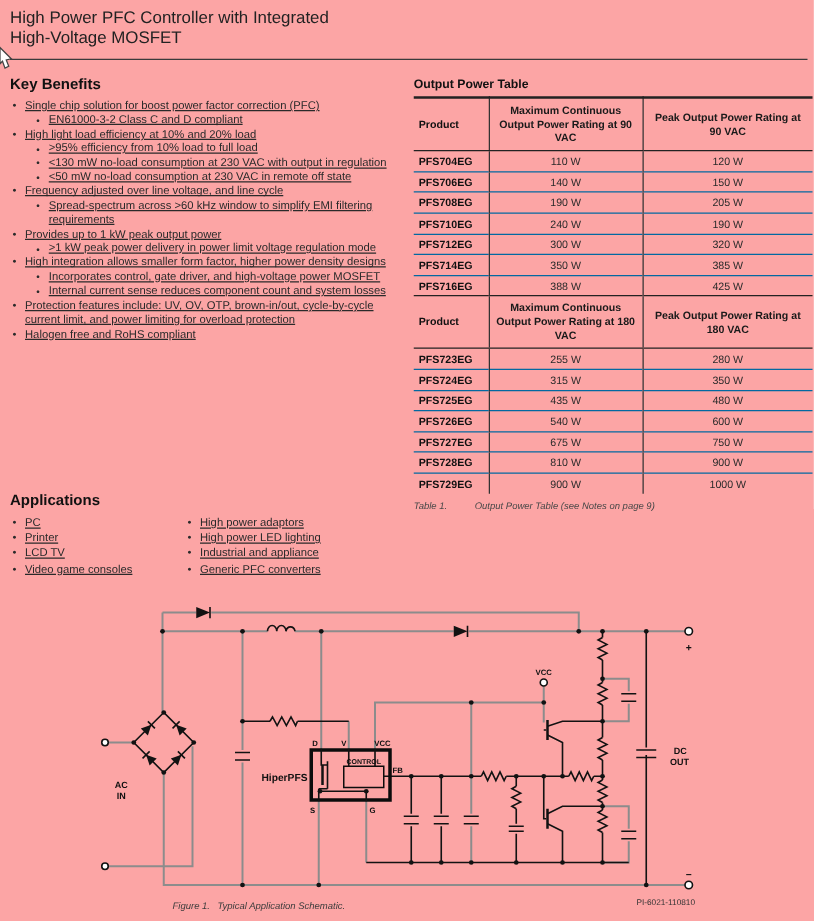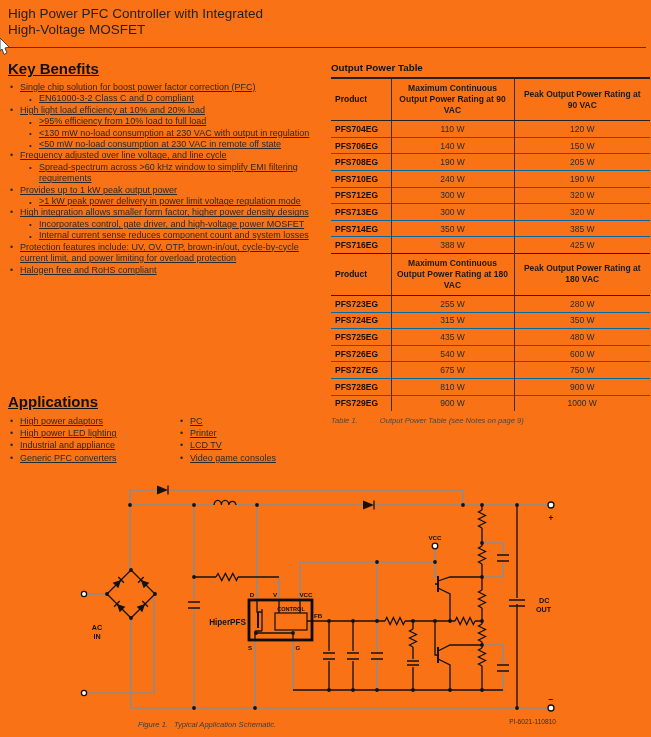--- a/index.html
+++ b/index.html
@@ -1,25 +1,25 @@
 <!DOCTYPE html>
 <html><head>
 <meta charset="utf-8">
 <style>
   * { margin:0; padding:0; box-sizing:border-box; }
   body { background:#fff; font-family:"Liberation Sans","DejaVu Sans",sans-serif; }
-  .page { position:relative; width:651px; height:737px; background:#f97316; overflow:hidden; color:#1c1c1c; }
+  .page { position:relative; width:651px; height:737px; background:#fca5a5; overflow:hidden; color:#1c1c1c; }
 
   .title { position:absolute; left:8px; top:6px; font-size:13.5px; line-height:16px; color:#222; }
   .title-rule { position:absolute; left:8px; top:47px; width:638px; height:1px; background:#3a3a3a; }
 
   .cursor-glyph { position:absolute; left:0; top:36px; }
 
   .left-col { position:absolute; left:8px; top:60px; width:320px; }
-  .sec-heading { font-size:15px; font-weight:bold; color:#111; margin-bottom:5px;text-decoration:underline; }
+  .sec-heading { font-size:12px; font-weight:bold; color:#111; margin-bottom:5px; }
   .benefits-list { font-size:9px; line-height:11.4px; color:#2a2a2a; }
   .bi { position:relative; padding-left:10px;text-decoration:underline; }
   .bi::before { content:"\2022"; position:absolute; left:0; top:0; }
   .bi.lvl1 { margin-left:2px; }
   .bi.lvl2 { margin-left:21px; }
   .bi.lvl2::before { font-size:8px; top:0.5px; }
 
   .apps { position:absolute; left:8px; top:393px; width:320px; }
   .apps-cols { display:flex; }
   .apps-col { font-size:9px; line-height:12.2px; color:#2a2a2a; }
@@ -105,39 +105,39 @@
 
         <div class="bi lvl1"><span class="bt">Protection features include: UV, OV, OTP, brown-in/out, cycle-by-cycle current limit, and power limiting for overload protection</span></div>
 
         <div class="bi lvl1"><span class="bt">Halogen free and RoHS compliant</span></div>
       </div>
   </div>
 
   <div class="apps">
     <div class="sec-heading">Applications</div>
     <div class="apps-cols">
+      <div class="apps-col apps-col1">
+
+          <div class="bi ap">PC</div>
+
+          <div class="bi ap">Printer</div>
+
+          <div class="bi ap">LCD TV</div>
+
+          <div class="bi ap">Video game consoles</div>
+        </div>
       <div class="apps-col apps-col2">
 
           <div class="bi ap">High power adaptors</div>
 
           <div class="bi ap">High power LED lighting</div>
 
           <div class="bi ap">Industrial and appliance</div>
 
           <div class="bi ap">Generic PFC converters</div>
-        </div>
-      <div class="apps-col apps-col1">
-
-          <div class="bi ap">PC</div>
-
-          <div class="bi ap">Printer</div>
-
-          <div class="bi ap">LCD TV</div>
-
-          <div class="bi ap">Video game consoles</div>
         </div>
     </div>
   </div>
 
   <div class="right-col">
     <div class="opt-heading">Output Power Table</div>
     <table class="opt">
       <colgroup>
           <col class="c1">
           <col class="c2">
@@ -175,25 +175,20 @@
             <td>240 W</td>
             <td>190 W</td>
           </tr>
 
           <tr>
             <td class="prod">PFS712EG</td>
             <td>300 W</td>
             <td>320 W</td>
           </tr>
 
-          <tr>
-            <td class="prod">PFS713EG</td>
-            <td>300 W</td>
-            <td>320 W</td>
-          </tr>
 
           <tr>
             <td class="prod">PFS714EG</td>
             <td>350 W</td>
             <td>385 W</td>
           </tr>
 
           <tr>
             <td class="prod">PFS716EG</td>
             <td>388 W</td>

